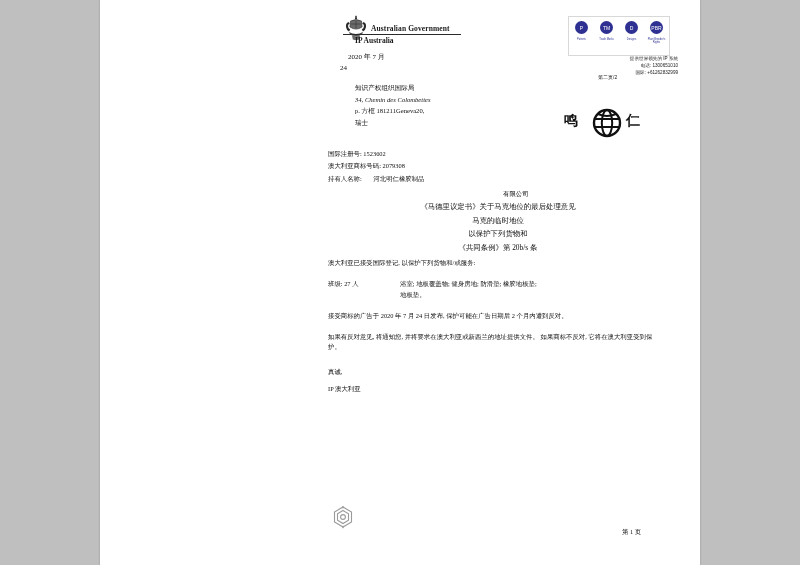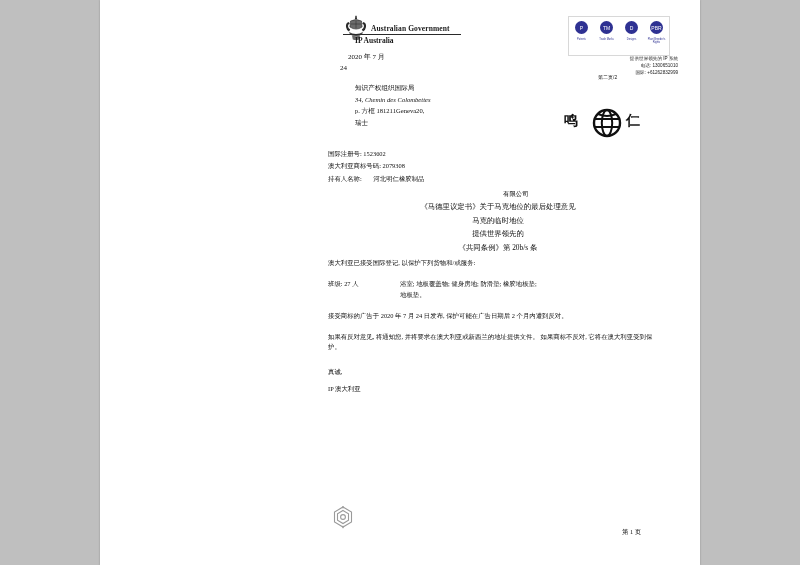--- a/index.html
+++ b/index.html
@@ -357,21 +357,21 @@
     <div class="ref-row holder-row">
       <span class="ref-label">持有人名称:</span>
       <span class="holder-name">河北明仁橡胶制品</span>
       <span class="holder-suffix">有限公司</span>
     </div>
   </div>
 
   <div class="title-block">
     <div>《马德里议定书》关于马克地位的最后处理意见</div>
     <div>马克的临时地位</div>
-    <div>提供世界领先的</div>
+    <div>以保护下列货物和</div>
     <div>《共同条例》第 20b/s 条</div>
   </div>
 
   <div class="body">
     <div class="para">澳大利亚已接受国际登记, 以保护下列货物和/或服务:</div>
 
     <div class="cols">
       <div class="col-left">
         <span>班级:</span>
         <span>27 人</span>

